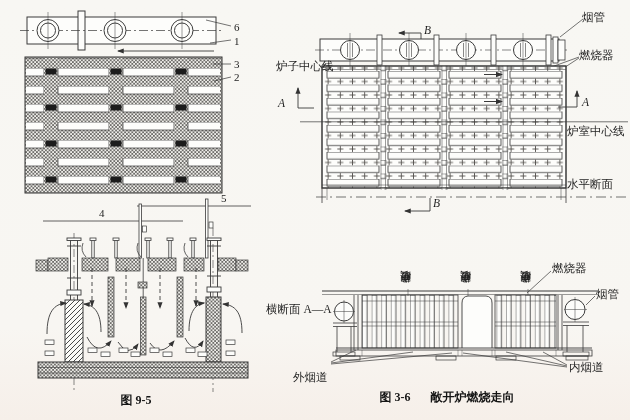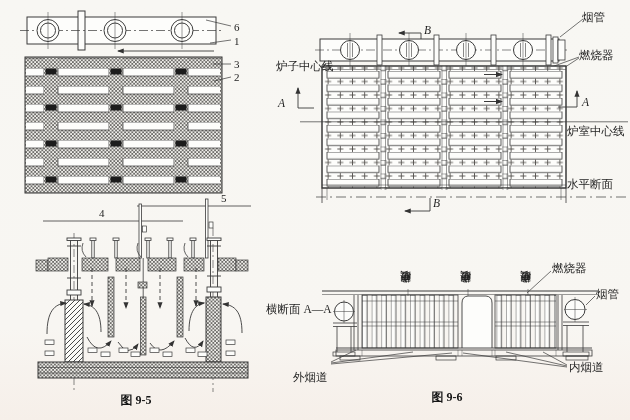--- a/index.html
+++ b/index.html
@@ -368,16 +368,17 @@
 <span class="lbl" style="left:552px;top:262px">燃烧器</span>
 <span class="lbl" style="left:596px;top:288px">烟管</span>
 <span class="lbl" style="left:266px;top:303px">横断面 A—A</span>
 <span class="lbl" style="left:293px;top:371px">外烟道</span>
 <span class="lbl" style="left:569px;top:361px">内烟道</span>
 
 <div class="caption" style="left:30px;top:392px;width:212px">
   <span>图 9-5</span>
 </div>
 <div class="caption" style="left:352px;top:389px;width:190px">
-  <span>图 9-6</span>
+  <span>图 3-6</span>
+  <span>敞开炉燃烧走向</span>
 </div>
 
 </div>
 
 </body></html>

